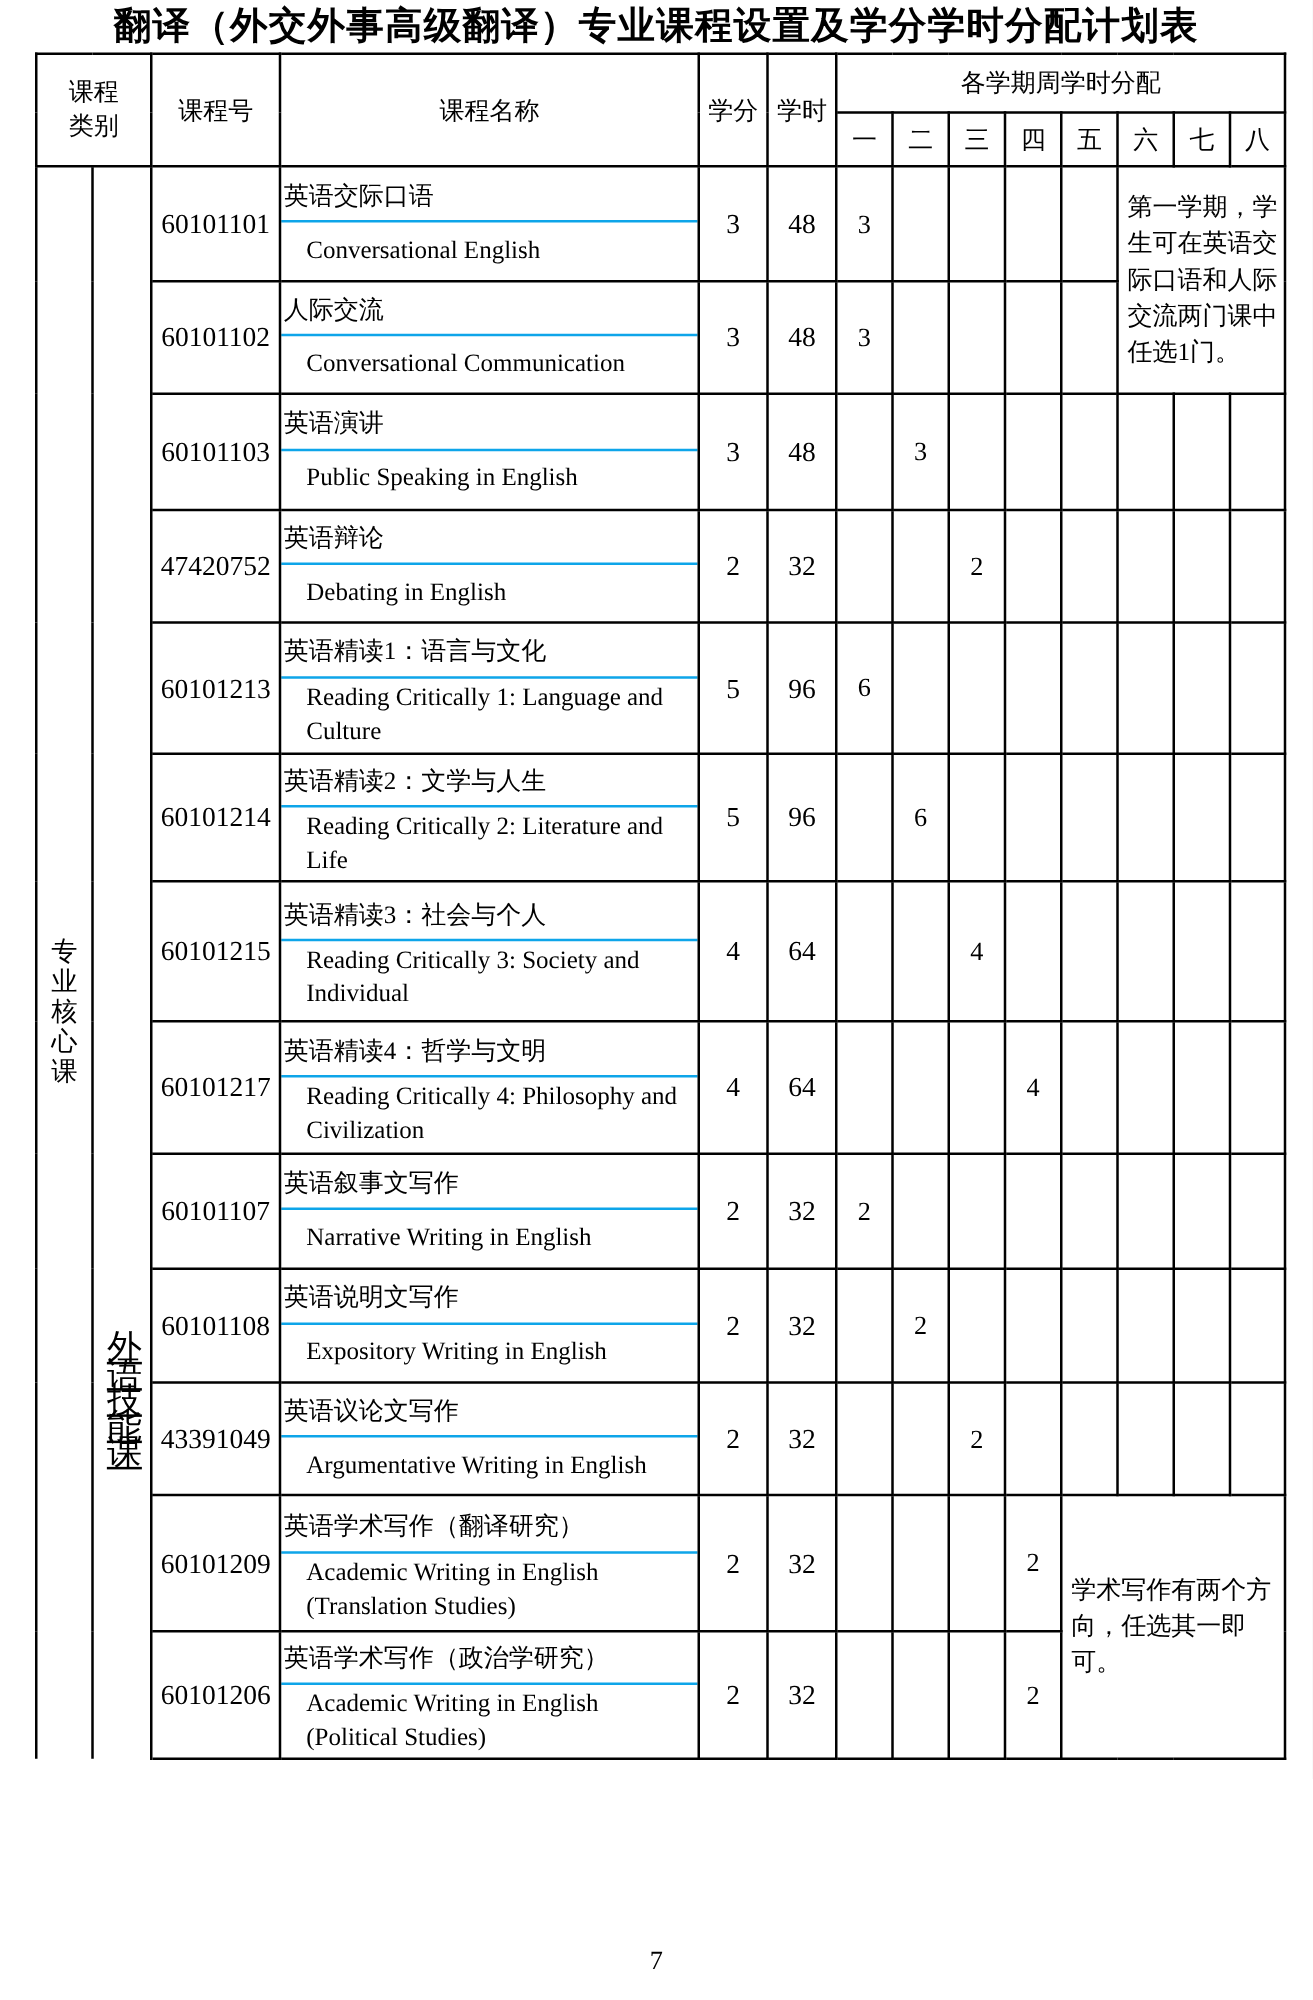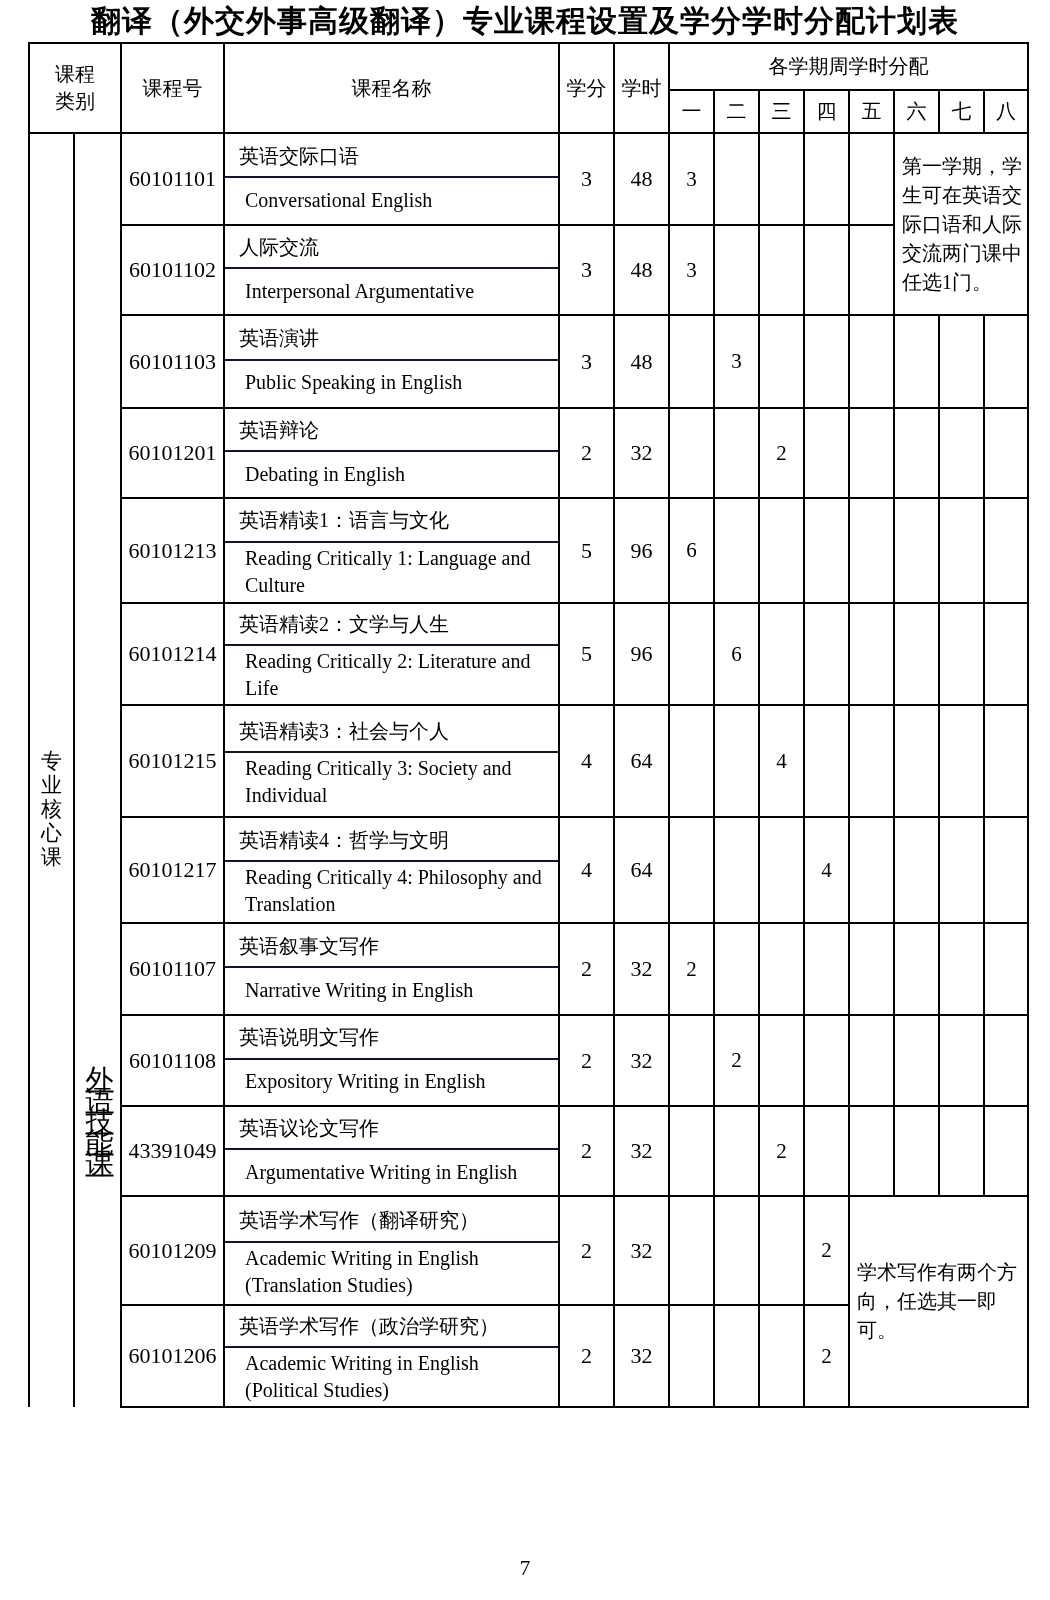--- a/index.html
+++ b/index.html
@@ -11,21 +11,21 @@
   .title2 { font-size:27px; line-height:40px; letter-spacing:1px; }
 
   table.course-table { border-collapse:collapse; table-layout:fixed; margin-left:28px; margin-top:0; }
   .course-table th, .course-table td { border:2px solid #000; vertical-align:middle; font-weight:normal; }
 
   th { font-size:20px; text-align:center; }
   th .hwrap { display:inline-block; width:2.3em; line-height:1.35; }
 
   td.cno { font-size:22px; text-align:center; font-family:"Liberation Serif","DejaVu Serif",serif; }
   td.cname { padding:0; }
-  .zh { height:42px; border-bottom:2px solid #0f172a; display:flex; align-items:center; padding-left:14px; font-size:20px; }
+  .zh { height:42px; border-bottom:2px solid #0ea5e9; display:flex; align-items:center; padding-left:2px; font-size:20px; }
   .en { min-height:44px; display:flex; align-items:center; padding:2px 4px 2px 20px; font-size:20px; line-height:27px; }
   td.num { font-size:22px; text-align:center; }
   td.sem { font-size:21px; text-align:center; }
 
   td.cat { border-bottom:none; position:relative; }
   .vtext { position:absolute; left:50%; transform:translate(-50%,-50%); width:24px;
            word-break:break-all; text-align:center; }
   .vtext.pos1 { top:53%; font-size:21px; line-height:24px; }
   .vtext.pos2 { top:77.5%; font-size:28px; line-height:21px;text-decoration:underline; }
 
@@ -106,21 +106,21 @@
         <td class="sem"></td>
         <td class="sem"></td>
         <td class="sem"></td>
         <td rowspan="2" colspan="3" class="note br">第一学期，学生可在英语交际口语和人际交流两门课中任选1门。</td>
       </tr>
 
       <tr style="height:90px">
         <td class="cno">60101102</td>
         <td class="cname">
           <div class="zh">人际交流</div>
-          <div class="en">Interpersonal Argumentative</div>
+          <div class="en">Conversational Communication</div>
         </td>
         <td class="num">3</td>
         <td class="num">48</td>
         <td class="sem">3</td>
         <td class="sem"></td>
         <td class="sem"></td>
         <td class="sem"></td>
         <td class="sem"></td>
       </tr>
 
@@ -136,21 +136,21 @@
         <td class="sem">3</td>
         <td class="sem"></td>
         <td class="sem"></td>
         <td class="sem"></td>
         <td class="sem"></td>
         <td class="sem"></td>
         <td class="sem br"></td>
       </tr>
 
       <tr style="height:90px">
-        <td class="cno">60101201</td>
+        <td class="cno">47420752</td>
         <td class="cname">
           <div class="zh">英语辩论</div>
           <div class="en">Debating in English</div>
         </td>
         <td class="num">2</td>
         <td class="num">32</td>
         <td class="sem"></td>
         <td class="sem"></td>
         <td class="sem">2</td>
         <td class="sem"></td>
@@ -211,21 +211,21 @@
         <td class="sem"></td>
         <td class="sem"></td>
         <td class="sem"></td>
         <td class="sem br"></td>
       </tr>
 
       <tr style="height:106px">
         <td class="cno">60101217</td>
         <td class="cname">
           <div class="zh">英语精读4：哲学与文明</div>
-          <div class="en">Reading Critically 4: Philosophy and Translation</div>
+          <div class="en">Reading Critically 4: Philosophy and Civilization</div>
         </td>
         <td class="num">4</td>
         <td class="num">64</td>
         <td class="sem"></td>
         <td class="sem"></td>
         <td class="sem"></td>
         <td class="sem">4</td>
         <td class="sem"></td>
         <td class="sem"></td>
         <td class="sem"></td>

